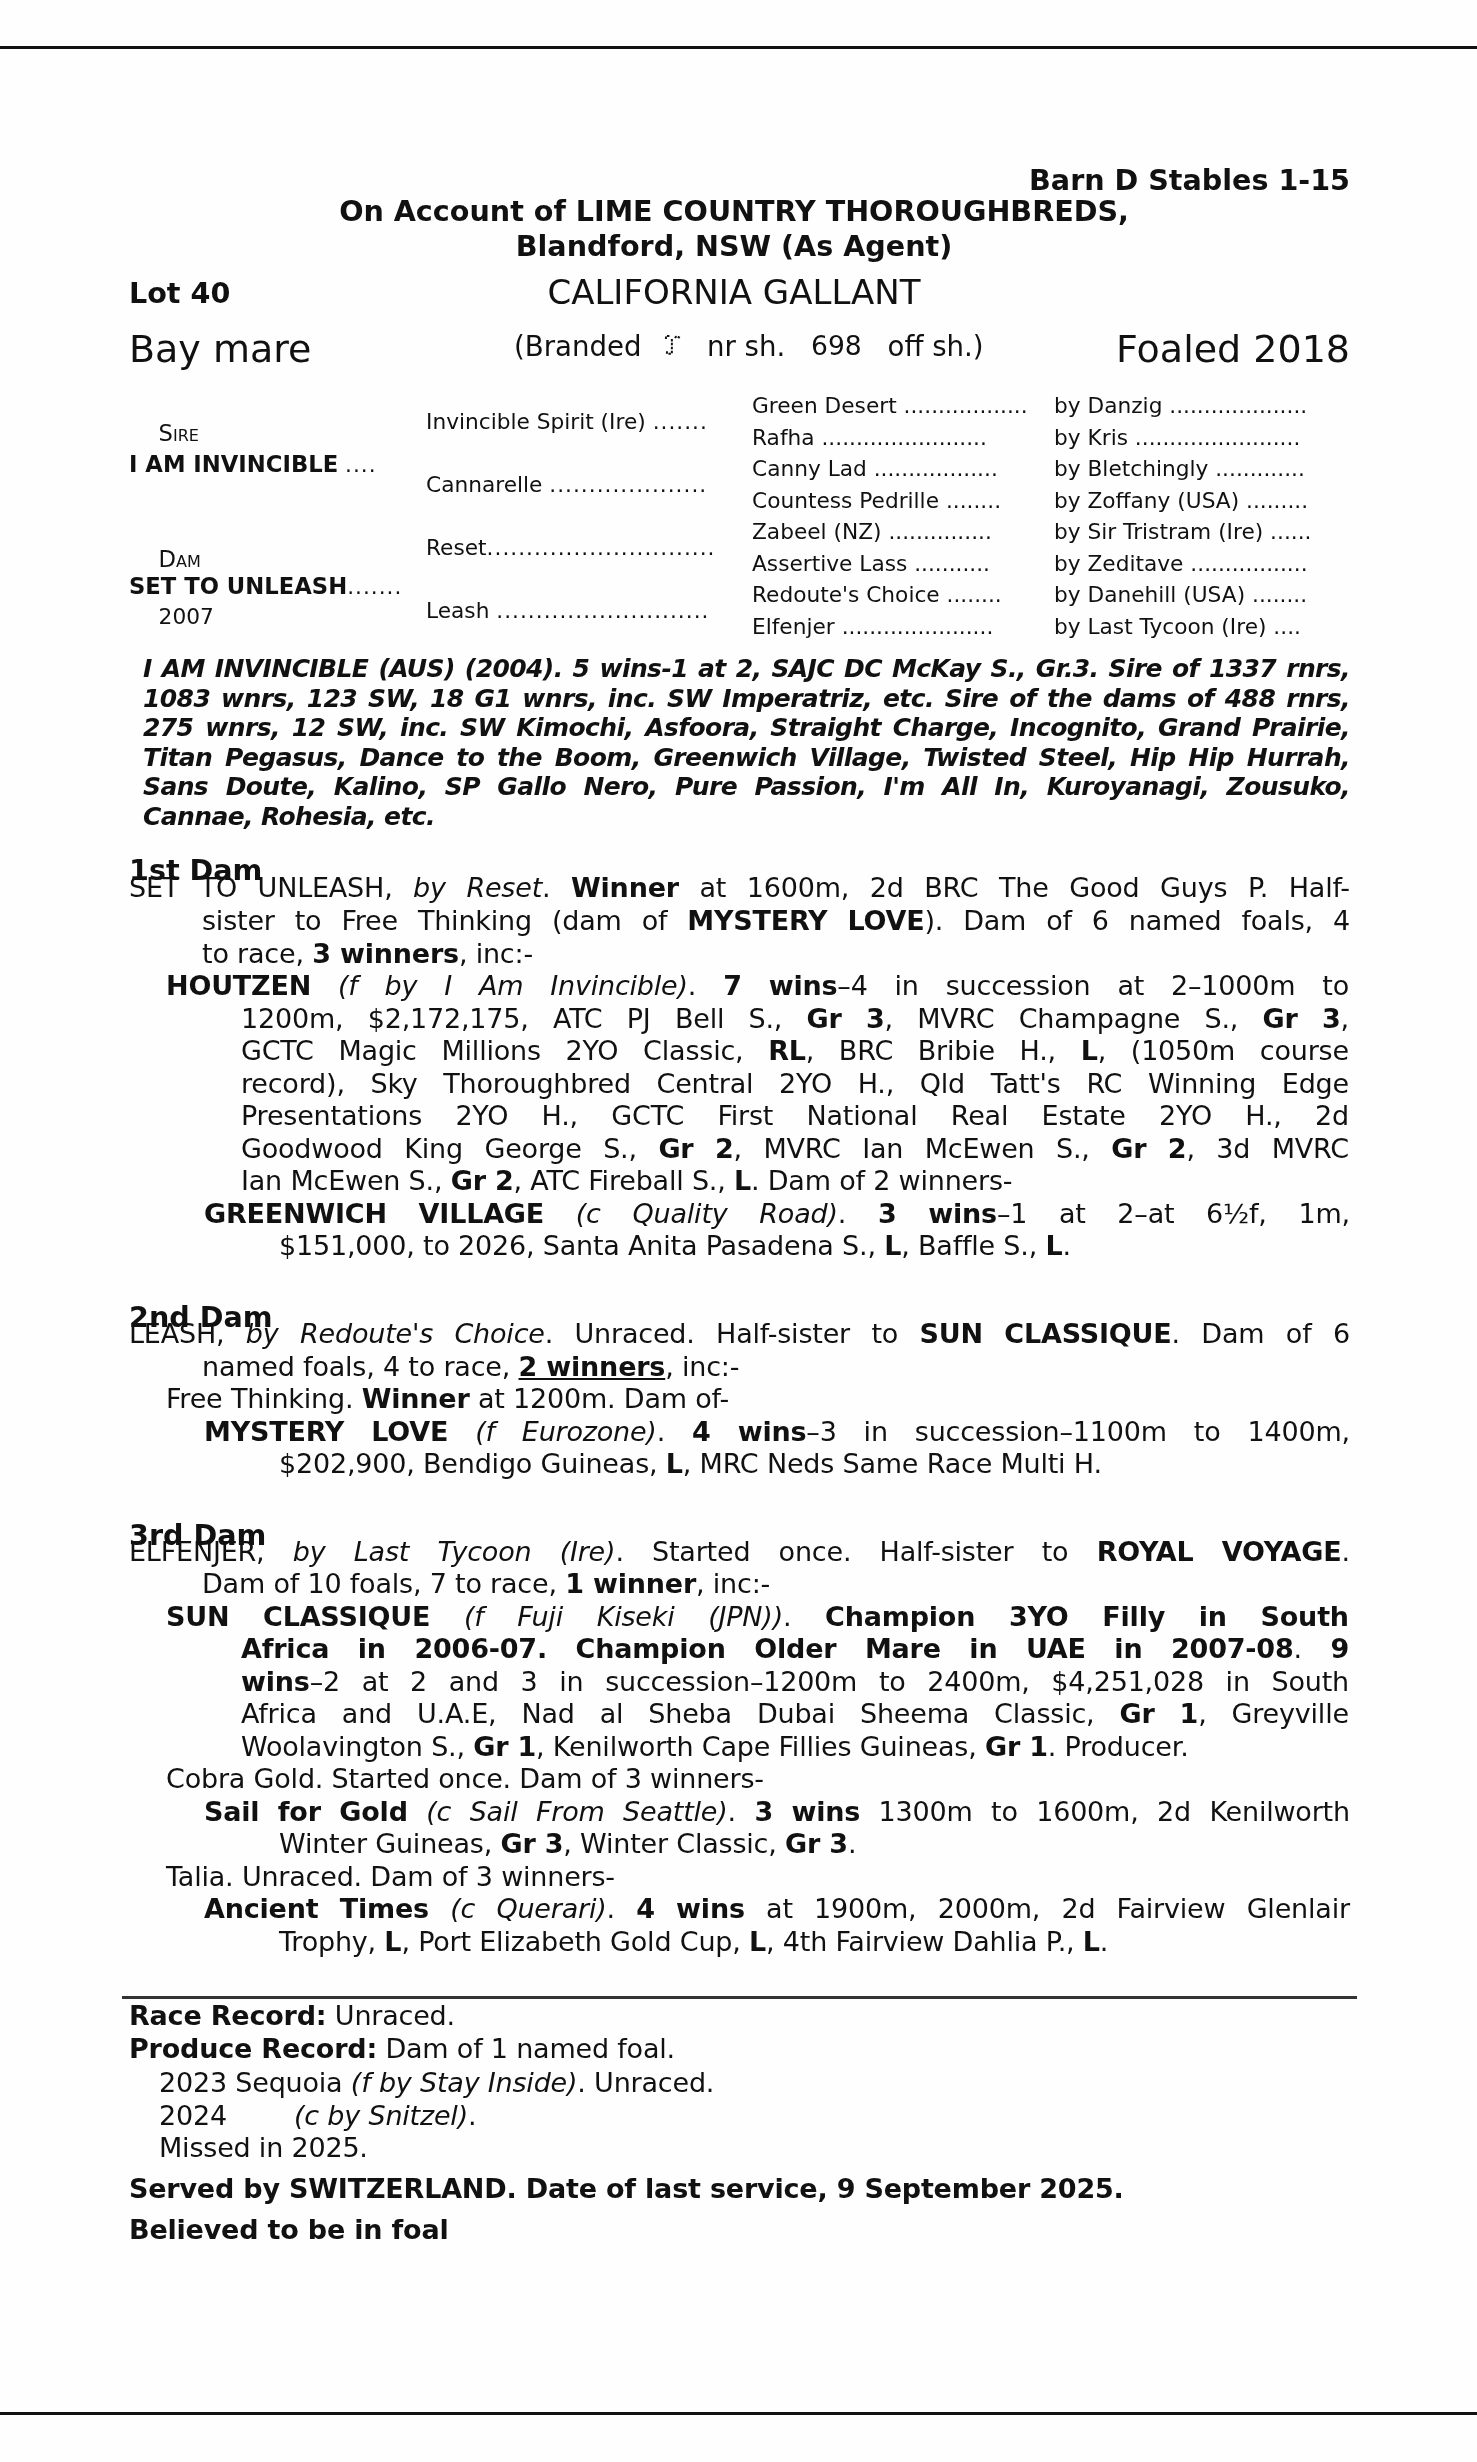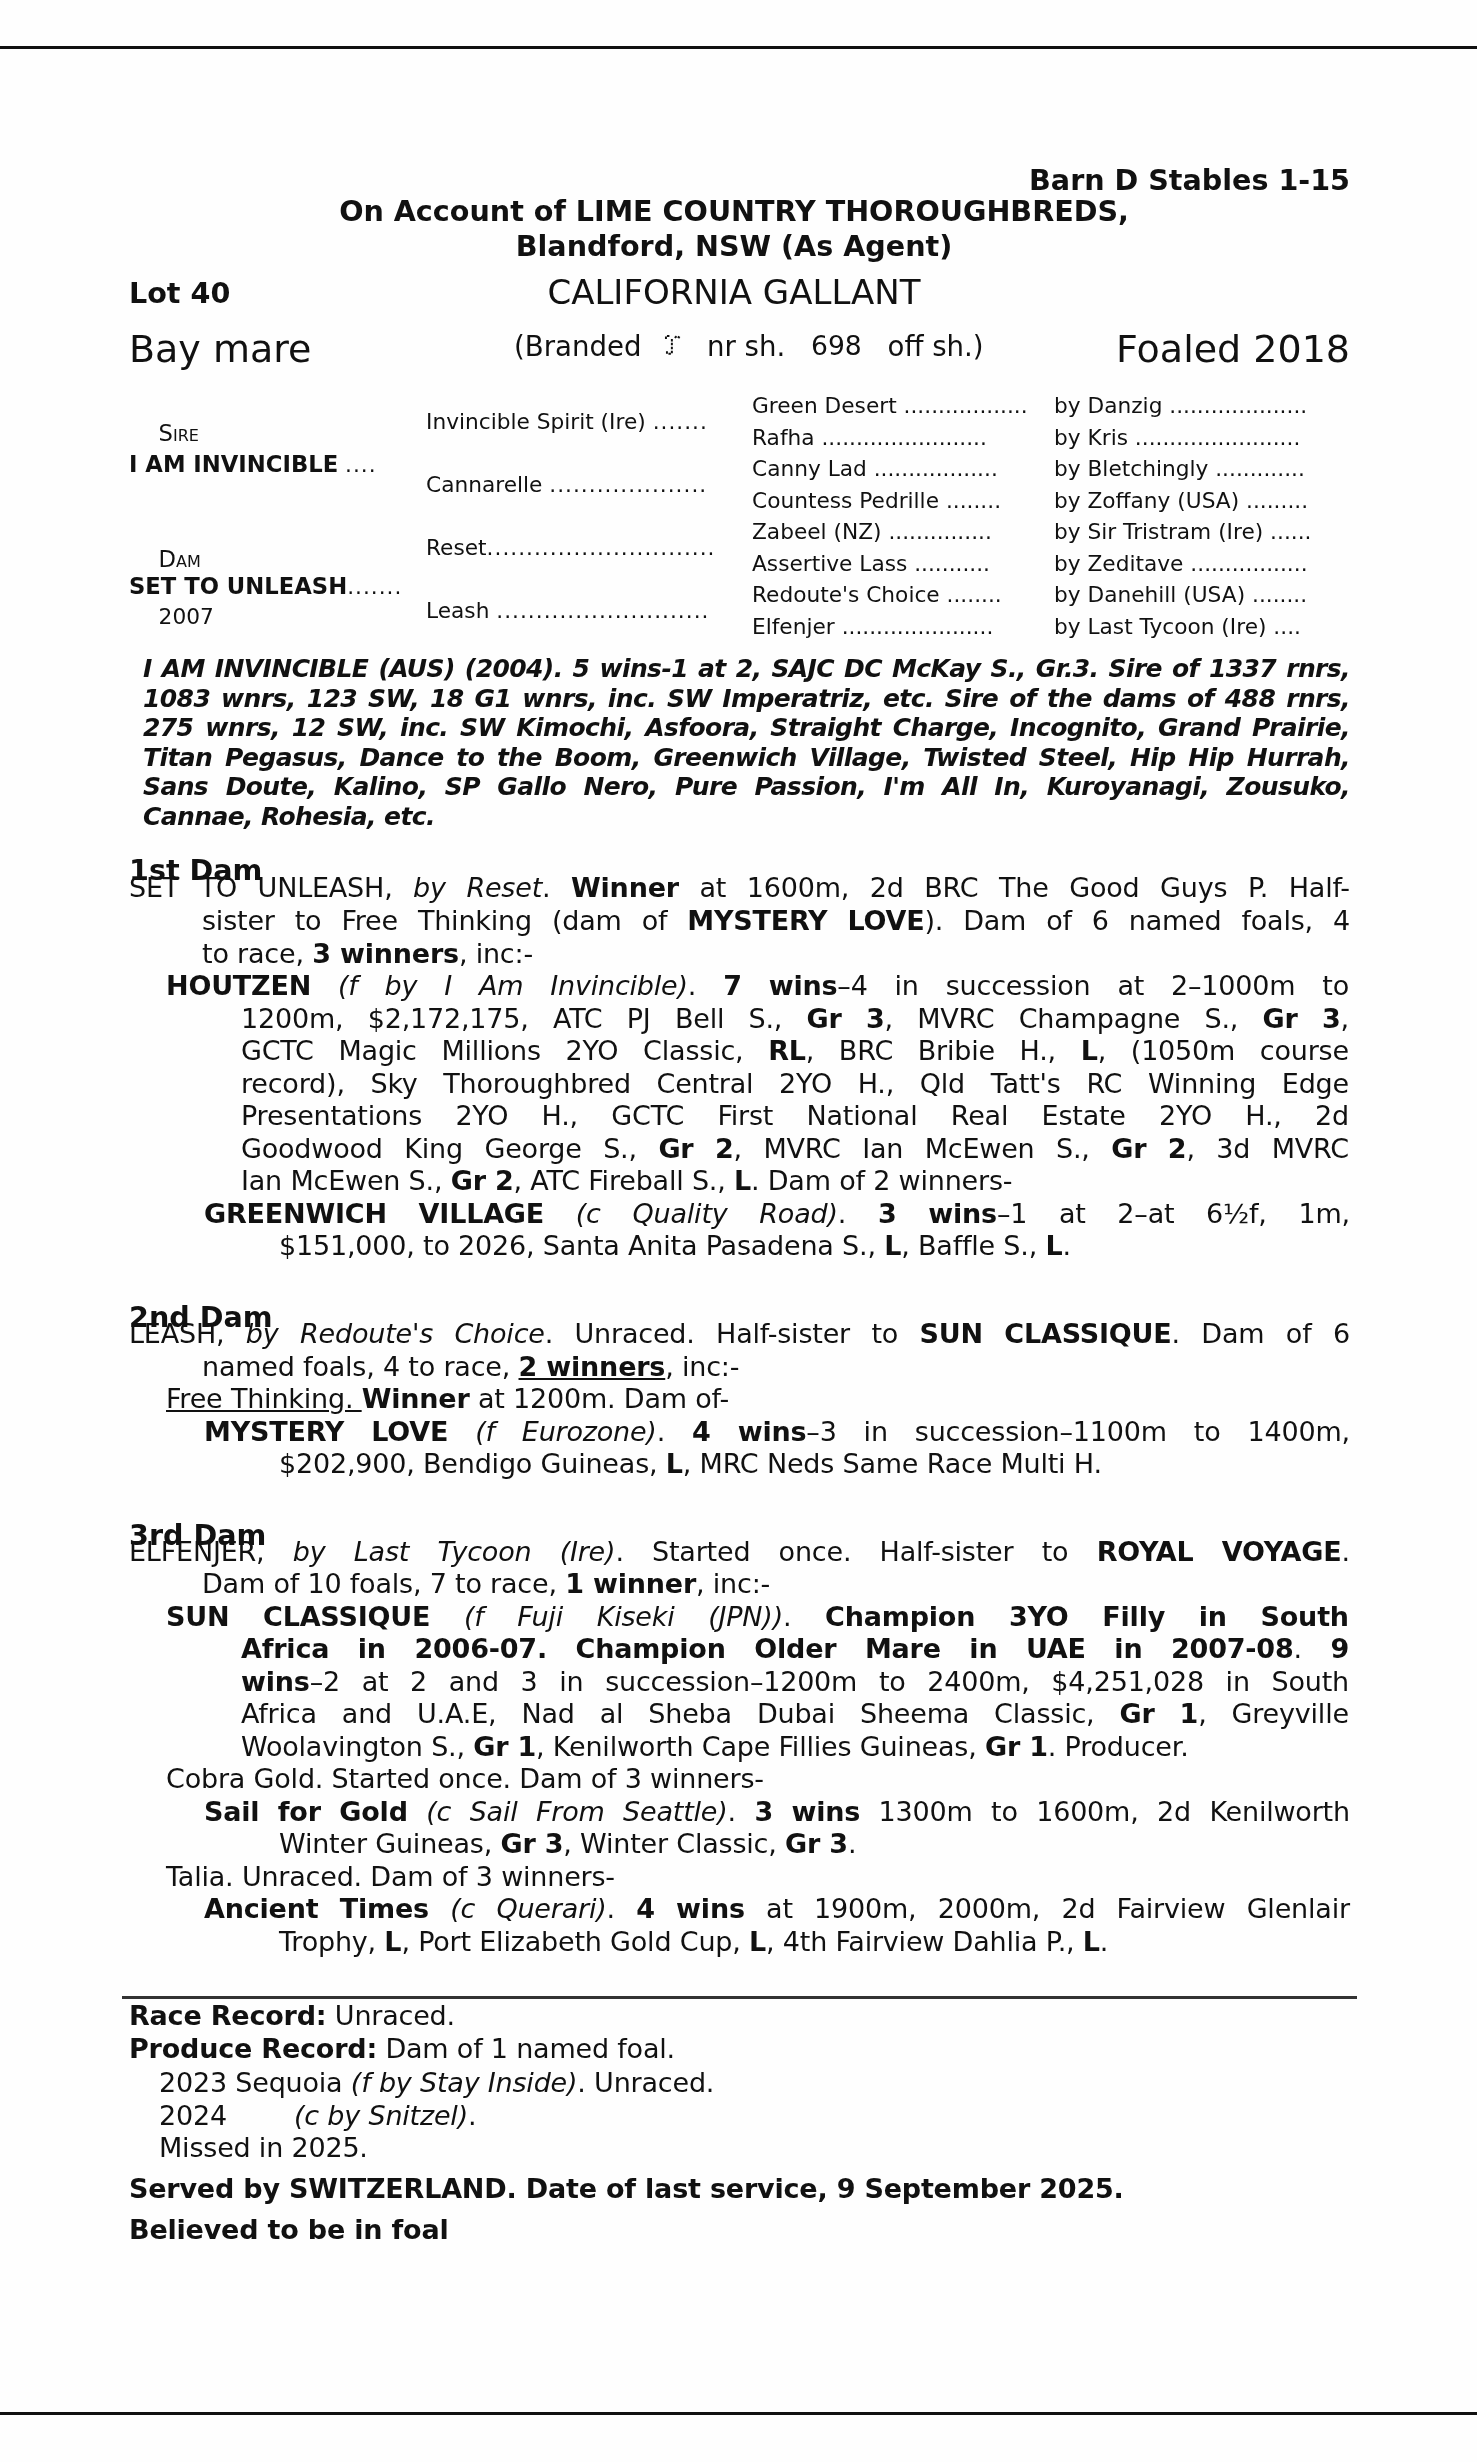--- a/index.html
+++ b/index.html
@@ -249,21 +249,21 @@
       <span><span>Unraced.</span></span>
       <span><span>Half-sister</span></span>
       <span><span>to</span></span>
       <span><span class="b">SUN</span></span>
       <span><span class="b">CLASSIQUE</span><span>.</span></span>
       <span><span>Dam</span></span>
       <span><span>of</span></span>
       <span><span>6</span></span>
     </div>
     <div class="line" style="left: 202px; top: 1351px;"><span style="white-space: pre;">named foals, 4 to race, </span><span class="b" style="white-space: pre; text-decoration: underline;">2 winners</span><span style="white-space: pre;">, inc:-</span></div>
-    <div class="line" style="left: 166px; top: 1383px;"><span style="white-space: pre; text-decoration: underline;">Free Thinking. </span><span class="b" style="white-space: pre;">Winner</span><span style="white-space: pre;"> at 1200m. Dam of-</span></div>
+    <div class="line" style="left: 166px; top: 1383px;"><span style="white-space: pre;">Free Thinking. </span><span class="b" style="white-space: pre;">Winner</span><span style="white-space: pre;"> at 1200m. Dam of-</span></div>
     <div class="line just" style="left: 204px; top: 1416px; width: 1146px;">
       <span><span class="b">MYSTERY</span></span>
       <span><span class="b">LOVE</span></span>
       <span><span class="i">(f</span></span>
       <span><span class="i">Eurozone)</span><span>.</span></span>
       <span><span class="b">4</span></span>
       <span><span class="b">wins</span><span>–3</span></span>
       <span><span>in</span></span>
       <span><span>succession–1100m</span></span>
       <span><span>to</span></span>

